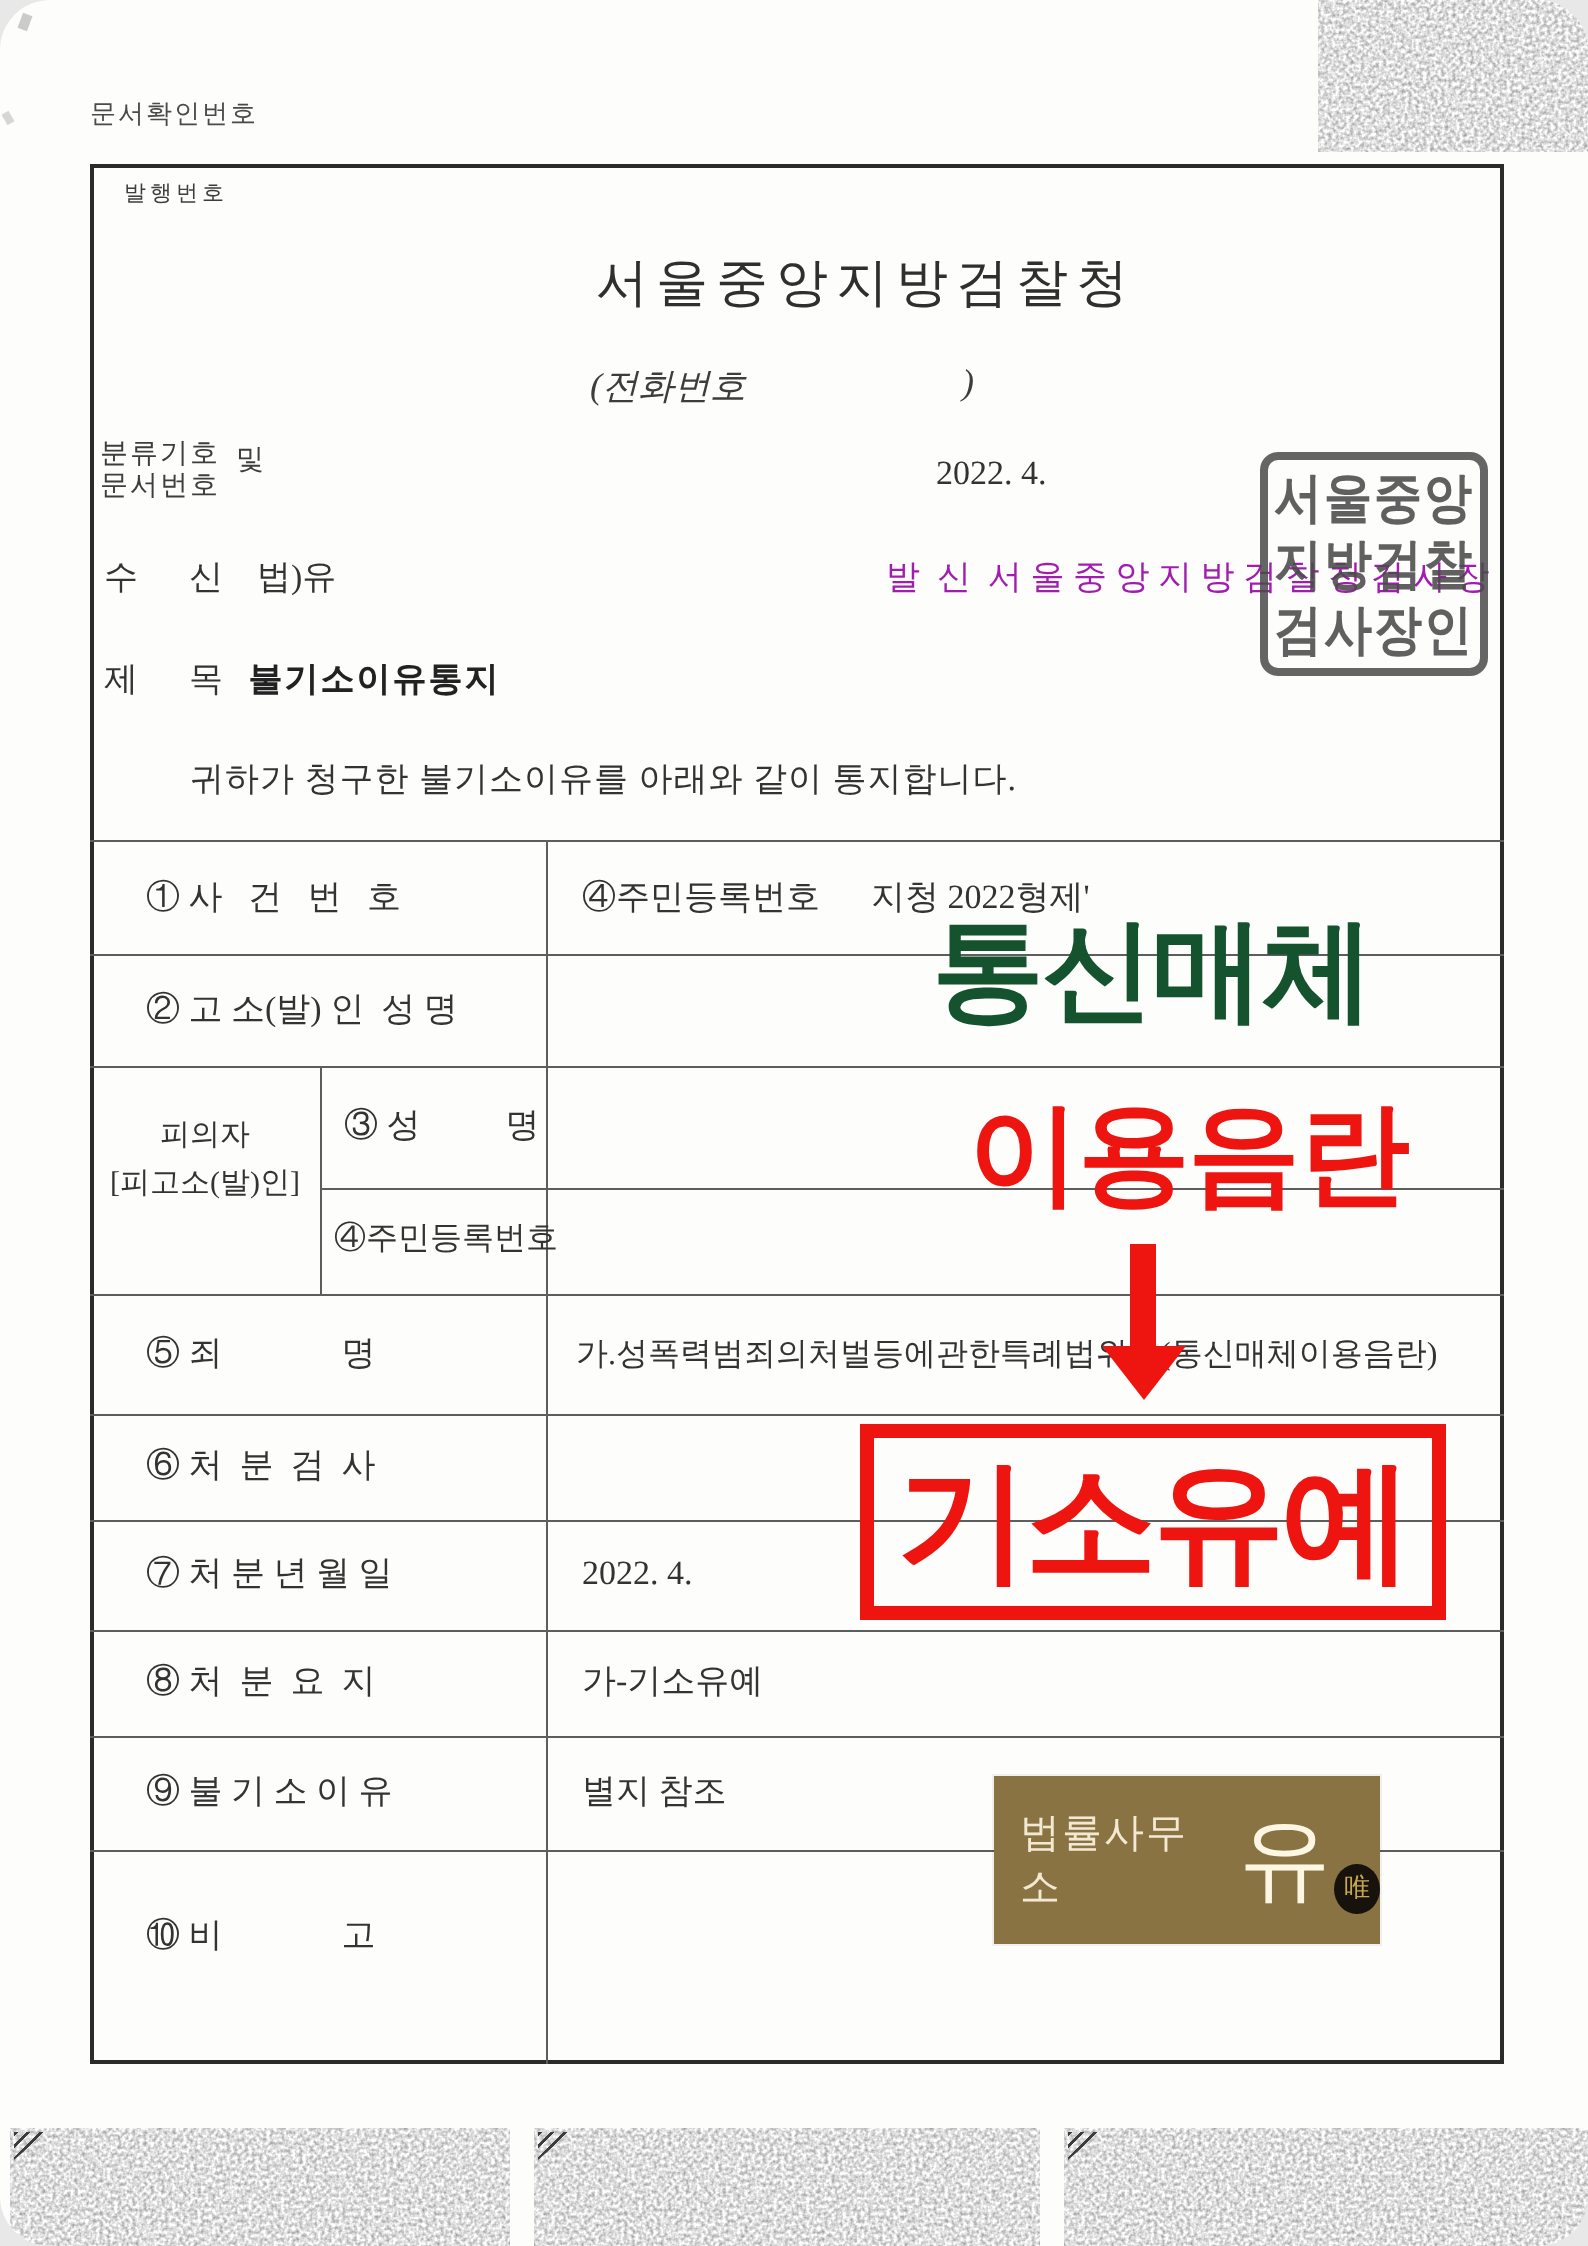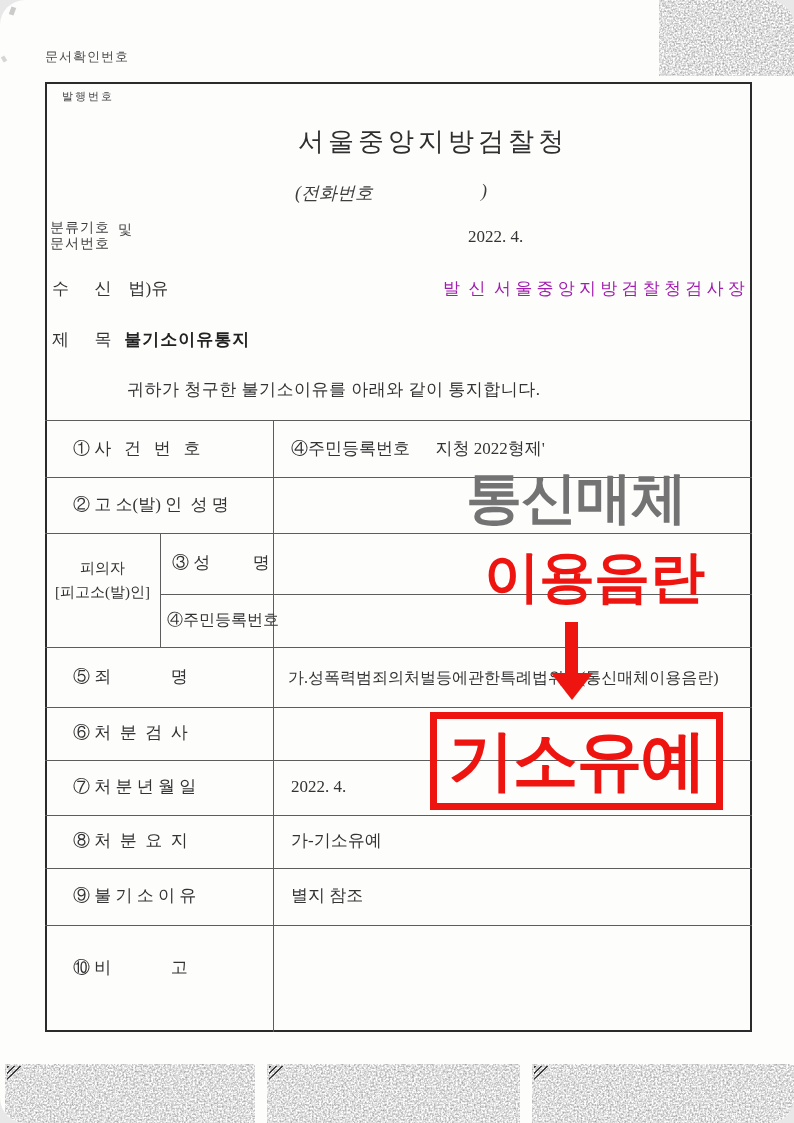--- a/index.html
+++ b/index.html
@@ -25,21 +25,21 @@
   .class-block { left:50px; top:220px; font-size:14px; line-height:16px; color:#3d3d3d; letter-spacing:1px; }
   .and-word { left:118px; top:221px; font-size:14px; color:#3d3d3d; }
   .date-line { left:468px; top:227px; font-size:17px; color:#333; }
 
   .recv { left:52px; top:277px; font-size:17px; color:#333; }
   .send { left:443px; top:277px; font-size:17px; color:#a21caf; }
 
   .subject { left:52px; top:328px; font-size:17px; color:#333; }
   .subject b { font-weight:700; color:#222; letter-spacing:1px; }
 
-  .notice { left:95px; top:378px; font-size:17px; color:#333; letter-spacing:0.5px;margin-left:32px; }
+  .notice { left:95px; top:378px; font-size:17px; color:#333; letter-spacing:0.5px; }
 
   
   .stamp {
     left:630px; top:226px; width:114px; height:112px;
     border:4px solid rgba(74,74,74,0.85); border-radius:9px;
     display:flex; flex-direction:column; justify-content:space-around;
     align-items:center; padding:2px 0; z-index:3; background:transparent;
   }
   .stamp .row {
     font-family:"DejaVu Sans","Liberation Sans",sans-serif;
@@ -137,20 +137,25 @@
   <div class="abs class-block">
     <div>분류기호</div>
     <div>문서번호</div>
   </div>
   <div class="abs and-word">및</div>
   <div class="abs date-line">2022. 4.</div>
 
   <div class="abs recv pre">수      신    법)유</div>
   <div class="abs send pre"><span>발  신  </span><span>서 울 중 앙 지 방 검 찰 청 검 사 장</span></div>
 
+  <div class="abs stamp">
+    <div class="row">서울중앙</div>
+    <div class="row">지방검찰</div>
+    <div class="row">검사장인</div>
+  </div>
 
   <div class="abs subject pre"><span>제      목   </span><b>불기소이유통지</b></div>
 
   <div class="abs notice">귀하가 청구한 불기소이유를 아래와 같이 통지합니다.</div>
 
   <div class="abs hline" style="left:45px;top:420px;width:707px"></div>
   <div class="abs hline" style="left:45px;top:477px;width:707px"></div>
   <div class="abs hline" style="left:45px;top:533px;width:707px"></div>
   <div class="abs hline" style="left:160px;top:594px;width:592px"></div>
   <div class="abs hline" style="left:45px;top:647px;width:707px"></div>
@@ -183,30 +188,37 @@
   <div class="abs cell-value pre" style="left:291px;top:777px">2022. 4.</div>
 
   <div class="abs cell-label pre" style="left:73px;top:831px">⑧ 처  분  요  지</div>
   <div class="abs cell-value pre" style="left:291px;top:831px">가-기소유예</div>
 
   <div class="abs cell-label pre" style="left:73px;top:886px">⑨ 불 기 소 이 유</div>
   <div class="abs cell-value pre" style="left:291px;top:886px">별지 참조</div>
 
   <div class="abs cell-label pre" style="left:73px;top:958px">⑩ 비              고</div>
 
-  <div class="abs red-line" style="left:440px;top:461px;width:272px;color:#737373">통신매체</div>
+  <div class="abs red-line" style="left:440px;top:448px;width:272px;color:#14532d">통신매체</div>
   <div class="abs red-line" style="left:458px;top:540px;width:272px;color:#ee1511">이용음란</div>
 
   <div class="abs arrow-shaft" style="background:#ee1511"></div>
   <div class="abs arrow-head" style="border-top-color:#ee1511"></div>
 
   <div class="abs red-box" style="border-color:#ee1511">
     <div class="txt" style="color:#ee1511">기소유예</div>
   </div>
 
+  <div class="abs logo" style="background:#8a7342">
+    <span class="office" style="color:#f3e9d2">법률사무소</span>
+    <span class="mark" style="color:#fdf6e3">유</span>
+    <span class="seal-dot">
+        <span style="color:#c9a84c">唯</span>
+      </span>
+  </div>
 
   <div class="abs noise-wrap" style="left:5px;top:1064px;width:250px;height:59px">
     <svg width="250" height="59">
         <rect width="250" height="59" fill="#ffffff"></rect>
         <rect width="250" height="59" filter="url(#grain)"></rect>
       </svg>
     <div class="corner-mark"></div>
   </div>
   <div class="abs noise-wrap" style="left:267px;top:1064px;width:253px;height:59px">
     <svg width="253" height="59">

